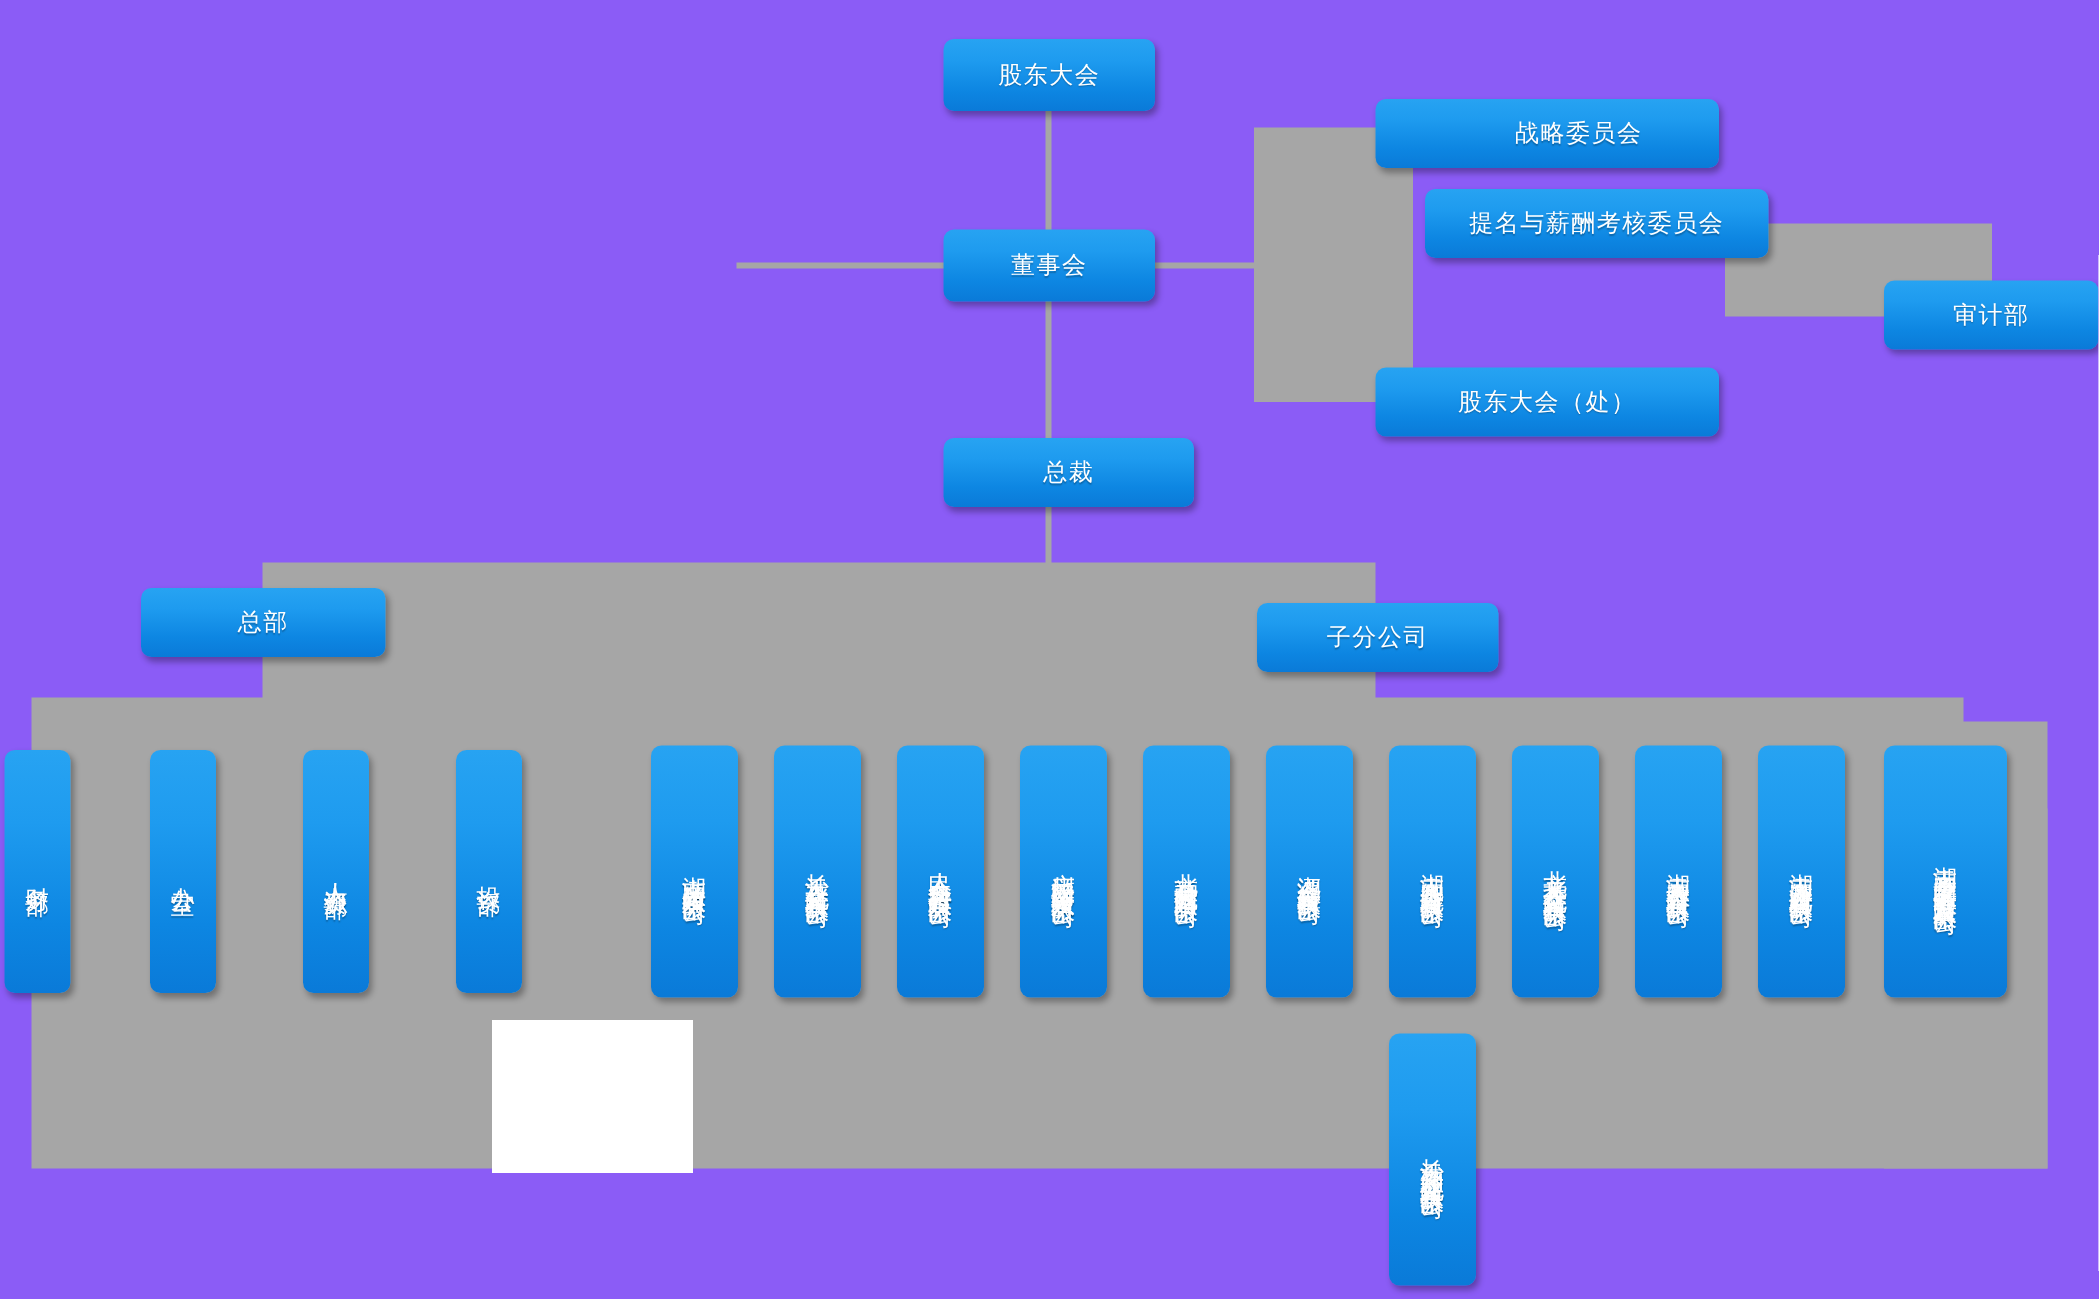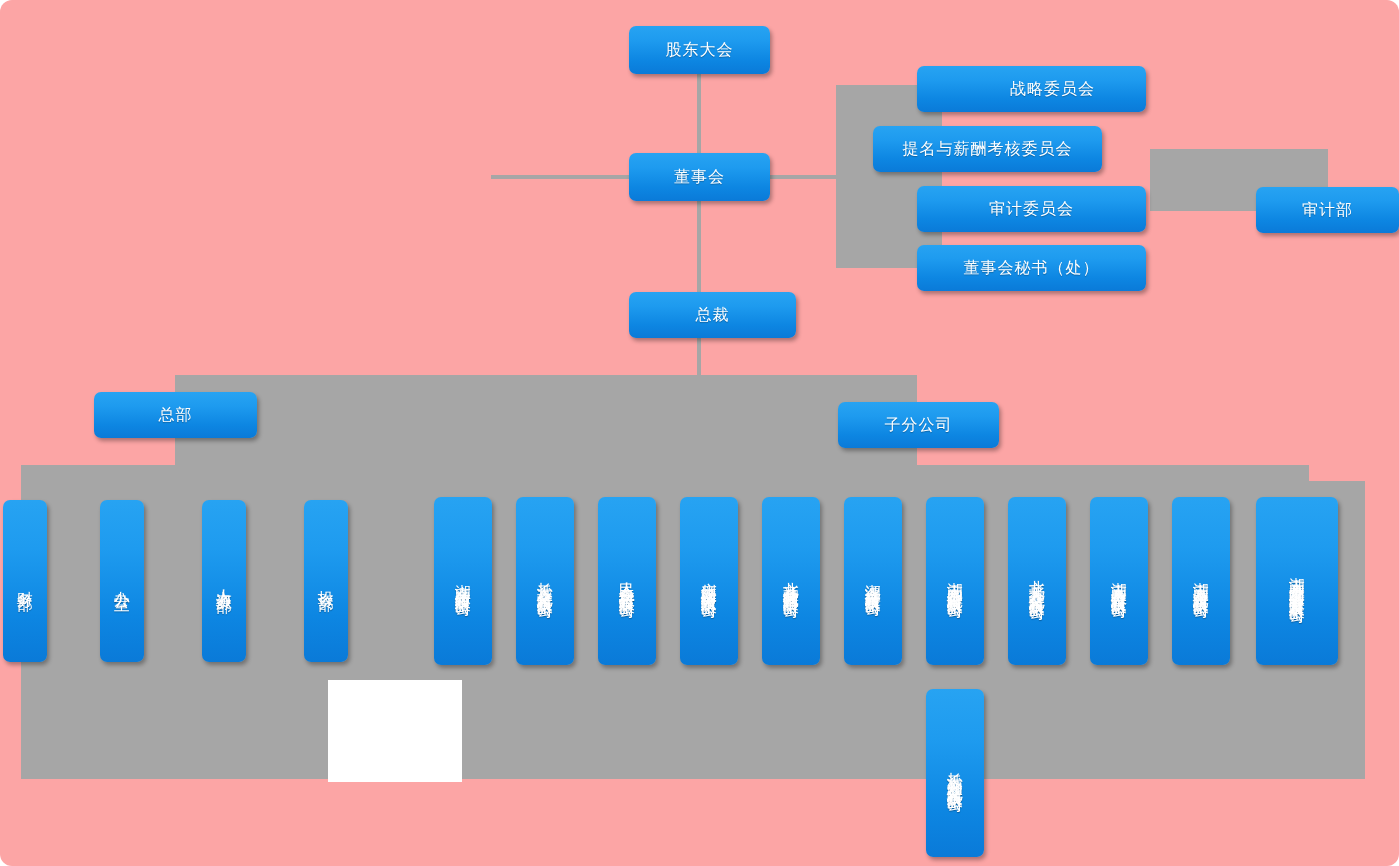--- a/index.html
+++ b/index.html
@@ -4,23 +4,22 @@
 <style>
   html,body{margin:0;padding:0;background:#ffffff;}
   body{
     font-family:"DejaVu Sans","Liberation Sans",sans-serif;
     -webkit-font-smoothing:antialiased;
   }
   #chart{
     position:relative;
     width:1399px;
     height:866px;
-    background:#fca5a5;
+    background:#8b5cf6;
     overflow:hidden;
-    border-radius:12px;
   }
 
   
   .gray{
     position:absolute;
     background:#a6a6a6;
     z-index:1;
   }
 
   
@@ -101,28 +100,25 @@
   </div>
 
 
   <div class="box h-box" style="left:629px;top:292px;width:167px;height:46px;">
     <span>总裁</span>
   </div>
 
   <div class="box h-box" style="left:917px;top:66px;width:229px;height:46px;padding-left:48px;">
     <span>战略委员会</span>
   </div>
-  <div class="box h-box" style="left:873px;top:126px;width:229px;height:46px;font-family:Liberation Serif, serif;">
+  <div class="box h-box" style="left:950px;top:126px;width:229px;height:46px;font-family:Liberation Serif, serif;">
     <span>提名与薪酬考核委员会</span>
   </div>
-  <div class="box h-box" style="left:917px;top:186px;width:229px;height:46px;">
-    <span>审计委员会</span>
-  </div>
   <div class="box h-box" style="left:917px;top:245px;width:229px;height:46px;">
-    <span>董事会秘书（处）</span>
+    <span>股东大会（处）</span>
   </div>
 
   <div class="box h-box" style="left:1256px;top:187px;width:143px;height:46px;">
     <span>审计部</span>
   </div>
 
   <div class="box h-box" style="left:94px;top:392px;width:163px;height:46px;align-items:center;">
     <span>总部</span>
   </div>
   <div class="box h-box" style="left:838px;top:402px;width:161px;height:46px;">

